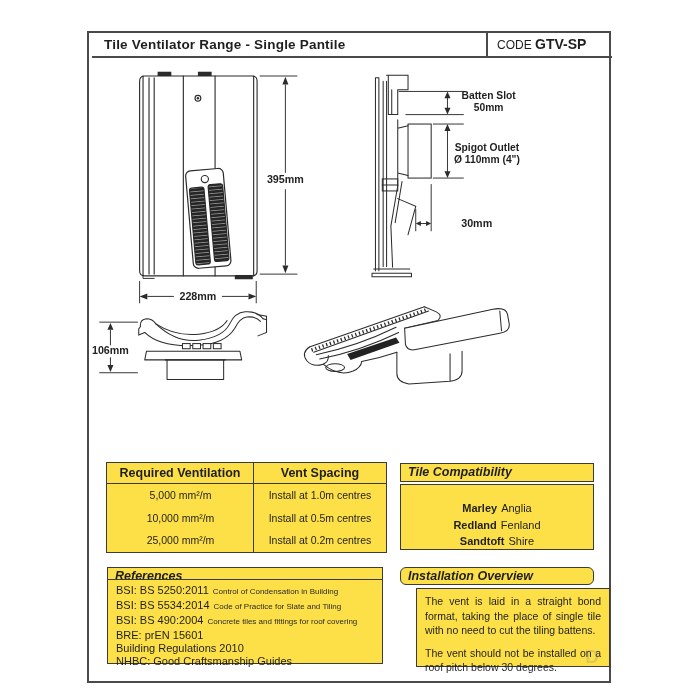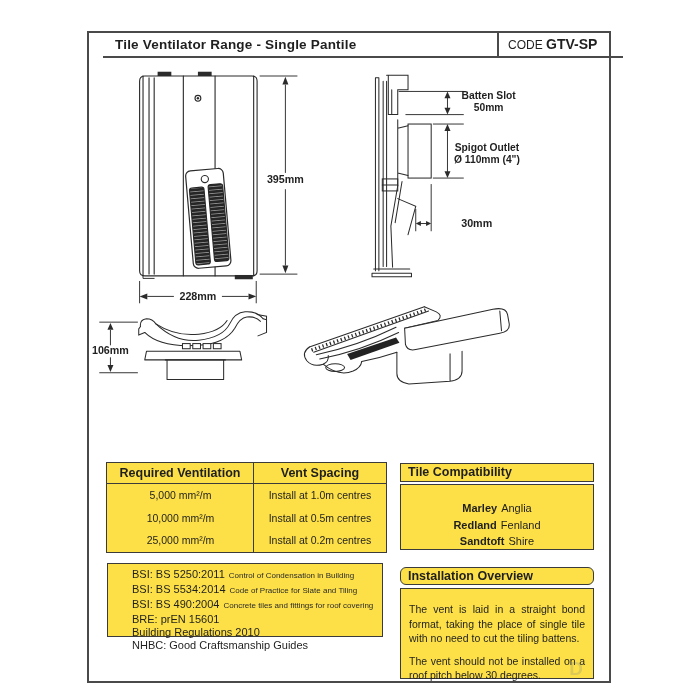--- a/index.html
+++ b/index.html
@@ -1,62 +1,62 @@
 <!DOCTYPE html>
 <html><head>
 <meta charset="utf-8">
 <style>
   html,body{margin:0;padding:0;background:#ffffff;width:700px;height:700px;
     font-family:"Liberation Sans",sans-serif;color:#1f1f1f;}
   .sheet{position:absolute;left:87px;top:31px;width:524px;height:652px;
     border:2px solid #4a4a4a;box-sizing:border-box;background:#fff;}
   
-  .hdr{position:absolute;left:14px;top:0;width:100%;height:25px;
+  .hdr{position:absolute;left:3px;top:0;width:100%;height:25px;
     border-bottom:2px solid #4a4a4a;box-sizing:border-box;}
   .hdr-title{position:absolute;left:12px;top:0;height:23px;line-height:23px;
     font-weight:bold;font-size:13.5px;letter-spacing:.2px;}
   .hdr-code{position:absolute;left:394px;top:0;width:126px;height:23px;line-height:23px;
     border-left:2px solid #4a4a4a;padding-left:9px;font-size:12px;box-sizing:border-box;white-space:nowrap;}
   .hdr-code b{font-size:14px;text-align:center;}
   
   .diagrams{position:absolute;left:0;top:25px;width:520px;height:404px;}
   svg{display:block;}
   svg text{font-family:"Liberation Sans",sans-serif;font-weight:bold;fill:#1f1f1f;}
   .dimtxt{font-size:12.5px;}
   .sidetxt{font-size:12px;}
   
   .box{position:absolute;border:1.5px solid #3b3b3b;box-sizing:border-box;background:#fde047;}
   .box-title{font-weight:bold;font-size:12.5px;padding-left:7px;line-height:15px;
-    display:flex;align-items:center;}
+    display:flex;align-items:center;font-style:italic;}
   
   .vt{left:17px;top:429px;width:281px;height:91px;}
   .vt-head{display:flex;height:20px;border-bottom:1.5px solid #3b3b3b;font-weight:bold;font-size:12.5px;}
   .vt-head .c1{width:147px;border-right:1.5px solid #3b3b3b;box-sizing:border-box;}
   .vt-head .c2{flex:1;}
   .vt-head div,.vt-row div{display:flex;align-items:center;justify-content:center;}
   .vt-body{position:relative;height:68px;}
   .vt-div{position:absolute;left:145.5px;top:0;bottom:0;border-left:1.5px solid #3b3b3b;}
   .vt-row{display:flex;height:22.6px;font-size:10.5px;}
   .vt-row .c1{width:147px;}
   .vt-row .c2{flex:1;}
   
   .tc-h{left:311px;top:430px;width:194px;height:19px;}
   .tc-b{left:311px;top:451px;width:194px;height:66px;display:flex;flex-direction:column;
     justify-content:center;align-items:center;font-size:11px;padding-top:16px;}
   .tc-line{line-height:16.5px;}
   .tc-line .brand{font-weight:bold;}
   .tc-line .tile{margin-left:4px;}
   
   .rf-h{left:18px;top:534px;width:276px;height:18px;}
-  .rf-b{left:18px;top:530px;width:276px;height:74px;padding:4px 24px;font-size:11px;}
+  .rf-b{left:18px;top:546px;width:276px;height:85px;padding:4px 8px;font-size:11px;}
   .rf-line{line-height:12.9px;white-space:nowrap;}
   .rf-line .detail{font-size:8px;margin-left:4px;color:#2a2a2a;}
   
   .io-h{left:311px;top:534px;width:194px;height:18px;border-radius:6px;}
-  .io-b{left:311px;top:555px;width:194px;height:91px;padding:13px 8px;font-size:10.5px;
+  .io-b{left:327px;top:555px;width:194px;height:79px;padding:5px 8px;font-size:10.5px;
     line-height:14.6px;text-align:justify;}
   .io-b p{margin:0 0 8px 0;}
   .wm{position:absolute;right:10px;bottom:0px;font-size:19px;font-weight:bold;
     color:#6b7b8b;opacity:.22;line-height:19px;}
 </style>
 </head>
 <body>
 
 <div class="sheet">
 

